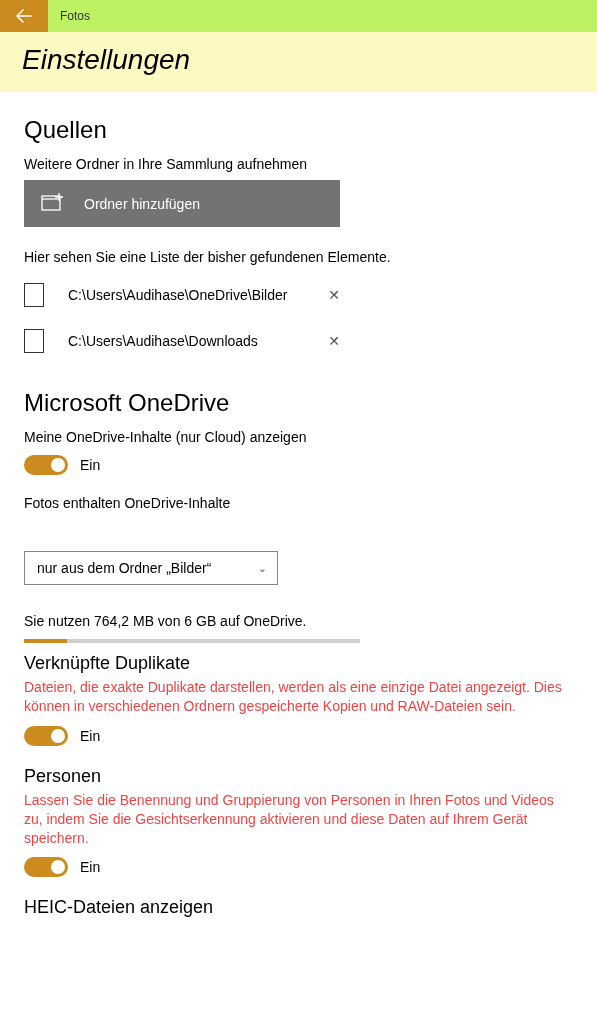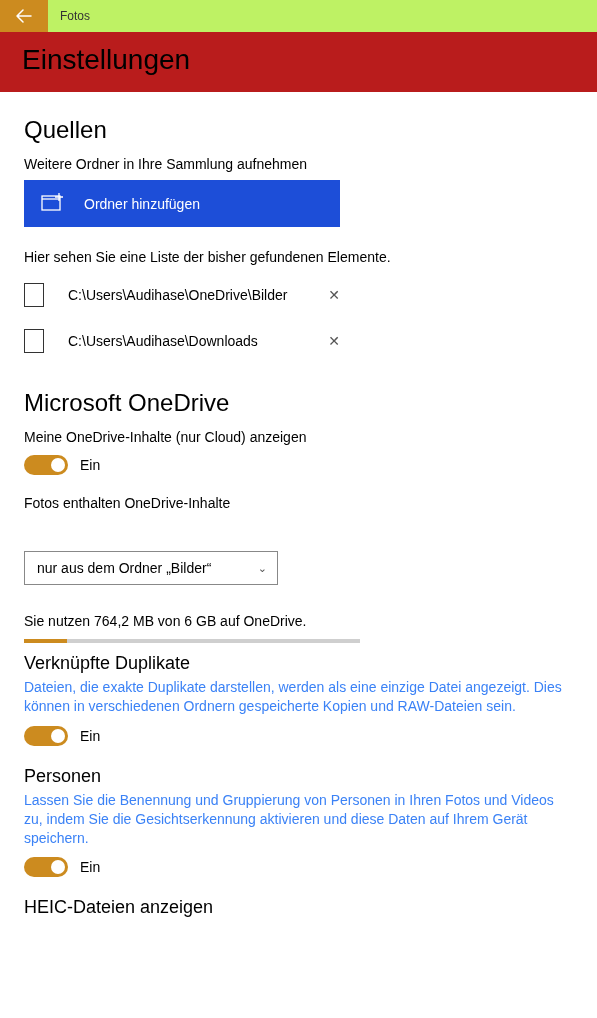--- a/index.html
+++ b/index.html
@@ -24,42 +24,43 @@
     align-items: center;
     justify-content: center;
     cursor: pointer;
   }
   .app-title {
     padding-left: 12px;
     font-size: 12px;
     color: #333;
   }
   .page-title-bar {
-    background: #b91c1c;
+    background: #fef9c3;
     padding: 12px 0 16px 22px;
+    font-style: italic;
   }
   .page-title {
     font-size: 28px;
     font-weight: 350;
   }
   .content {
     padding: 24px 24px 0 24px;
     background: #fff;
   }
   .section-heading {
     font-size: 24px;
     font-weight: 350;
     margin-bottom: 12px;
   }
   .subtext {
     font-size: 14px;
     margin-bottom: 8px;
   }
   .add-folder-btn {
-    background: #1d4ed8;
+    background: #737373;
     color: #fff;
     display: flex;
     align-items: center;
     padding: 10px 16px;
     width: 316px;
     cursor: pointer;
     margin-bottom: 22px;
     border: none;
     font-family: inherit;
     font-size: 14px;
@@ -161,21 +162,21 @@
     height: 100%;
     background: #cc8b1f;
     width: 12.7%;
   }
   .setting-title {
     font-size: 18px;
     margin-bottom: 4px;
   }
   .setting-desc {
     font-size: 14px;
-    color: #3b82f6;
+    color: #ef4444;
     margin-bottom: 10px;
     line-height: 1.35;
   }
 </style>
 </head>
 <body>
 
 <div class="header-bar">
   <div class="back-btn">
     <svg width="16" height="16" viewBox="0 0 16 16">

